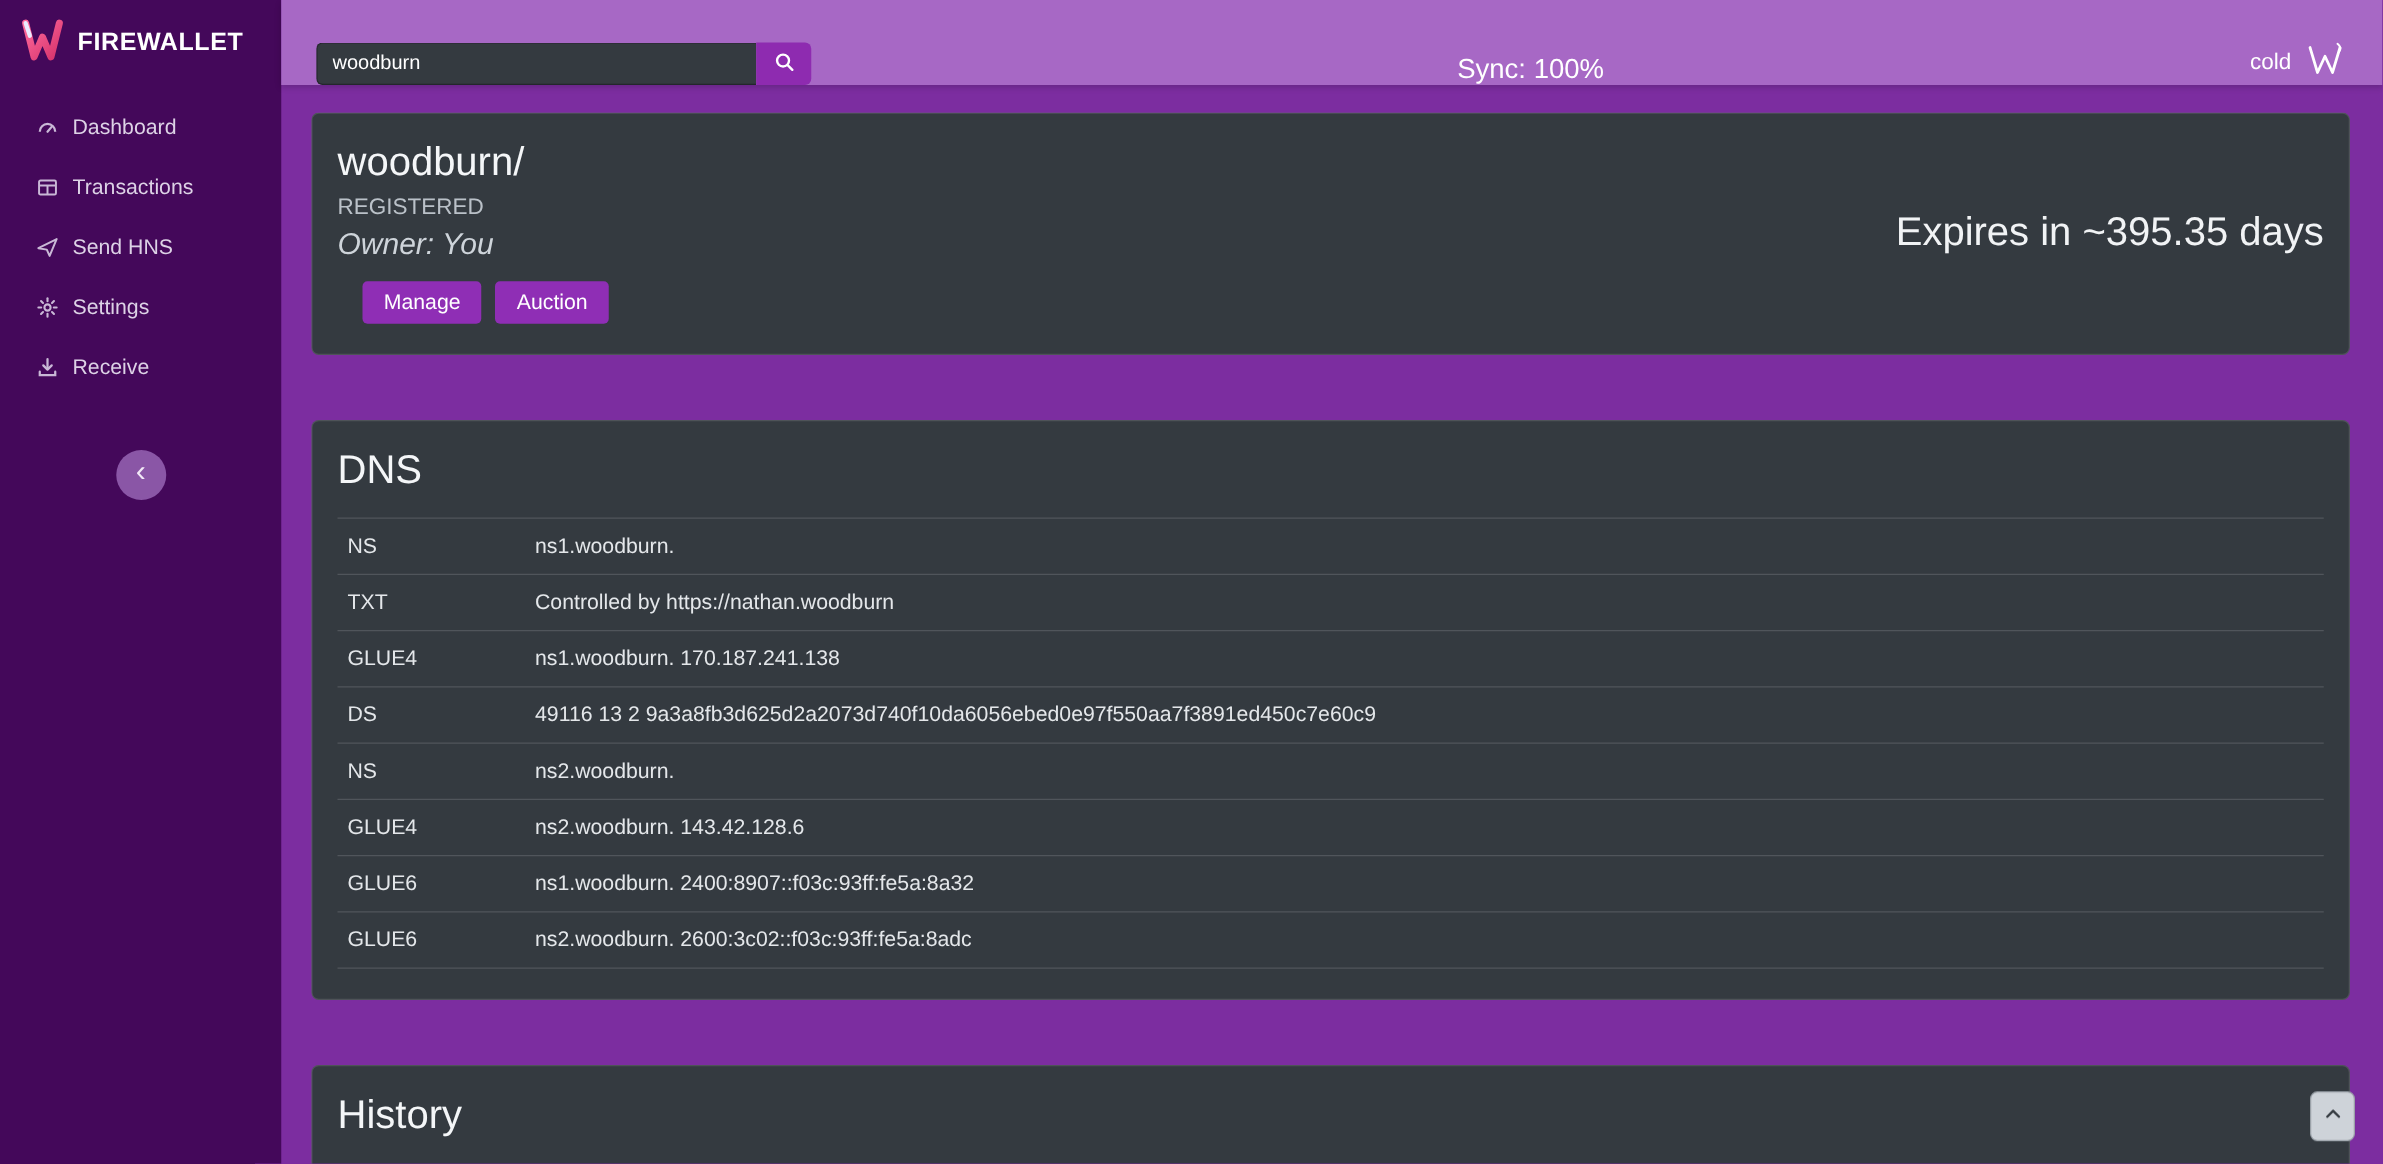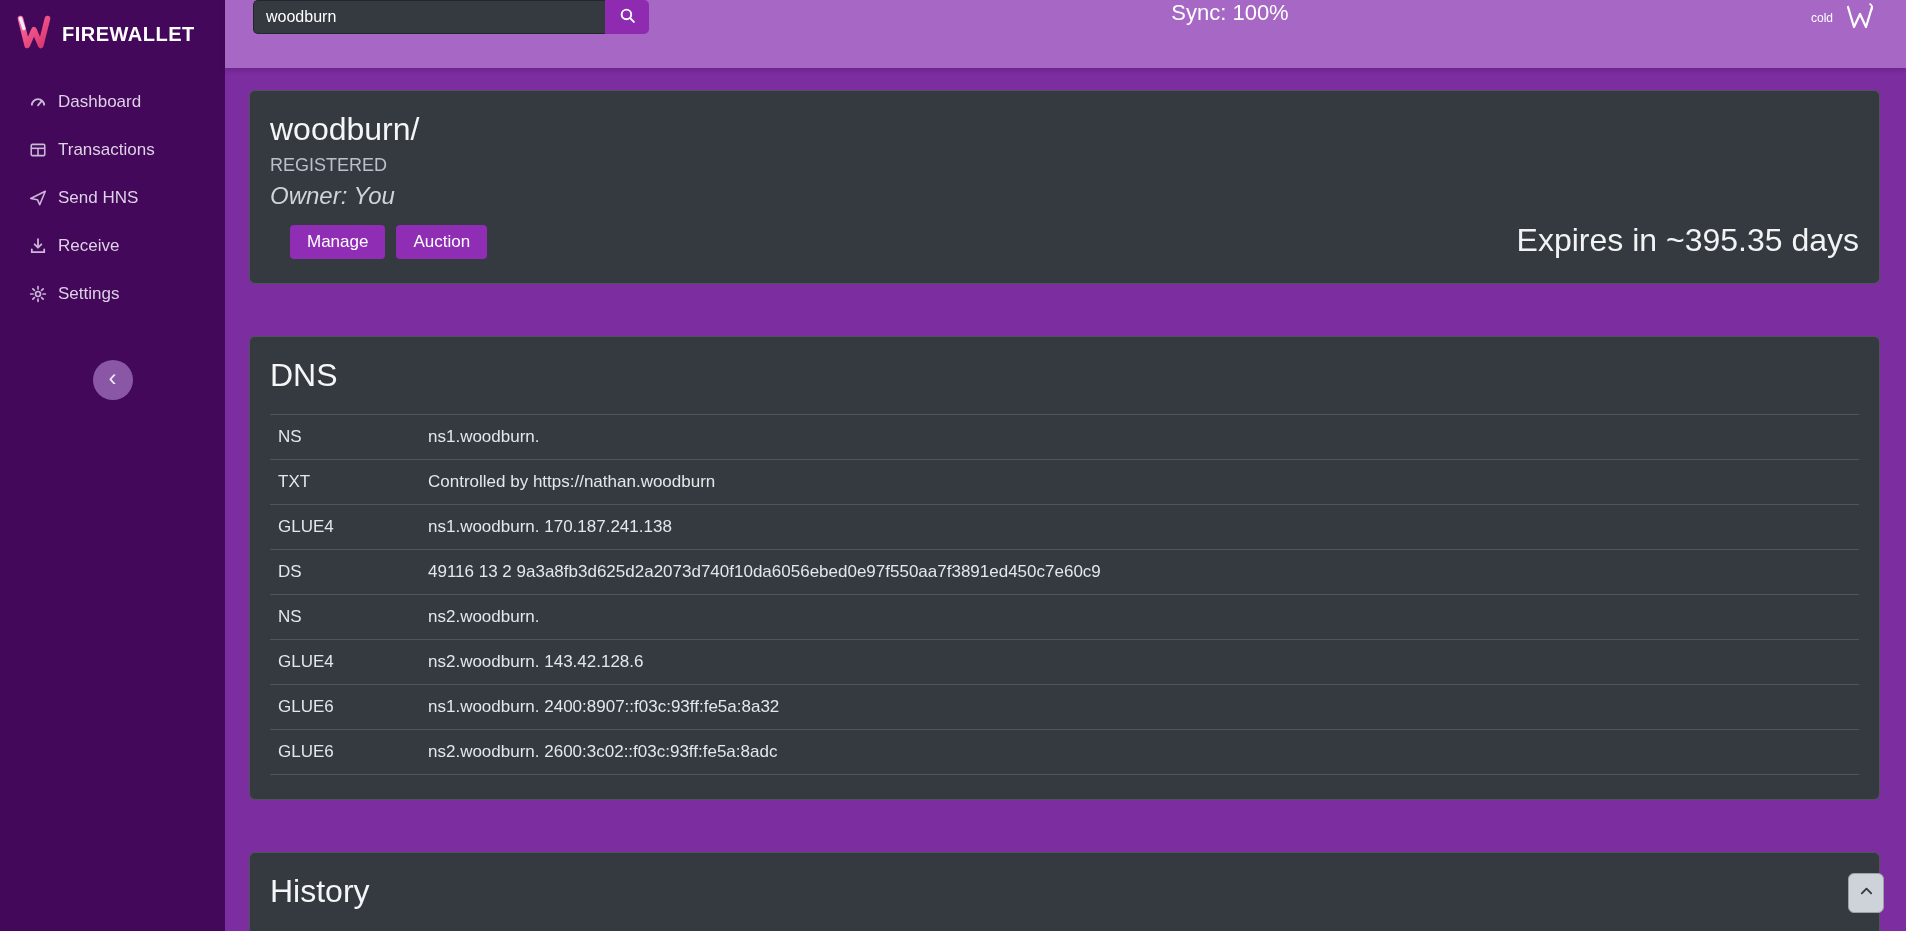--- a/index.html
+++ b/index.html
@@ -40,21 +40,21 @@
     display: flex; align-items: center; justify-content: center;
     padding-bottom: 4px;
   }
 
   
   .main { flex: 1; display: flex; flex-direction: column; min-width: 0; }
 
   .topbar {
     height: 68px; flex-shrink: 0;
     background: #a768c5;
-    display: flex; align-items: flex-start;
+    display: flex; align-items: flex-end;
     padding: 0 28px;
     box-shadow: 0 2px 5px rgba(0,0,0,.18);
   }
   .search-group { display: flex; align-items: center; }
   .search-input {
     width: 352px; height: 34px;
     background: #343a40; color: #fff;
     border: 1px solid #23272b; border-right: none;
     border-radius: 5px 0 0 5px;
     padding: 0 12px; font-size: 16px;
@@ -62,35 +62,35 @@
     outline: none;
   }
   .search-btn {
     width: 44px; height: 34px;
     border: none; border-radius: 0 5px 5px 0;
     background: #8e2bb0; color: #fff; cursor: pointer;
     display: flex; align-items: center; justify-content: center;
   }
   .sync { margin: 0 auto; font-size: 22px; color: #ffffff; }
   .wallet-mode { display: flex; align-items: center; gap: 9px; }
-  .wallet-mode-label { font-size: 12px; color: #ffffff; }
+  .wallet-mode-label { font-size: 18px; color: #ffffff; }
 
   
   .content { flex: 1; padding: 22px 26px 0 24px; overflow: hidden; }
   .card {
     background: #343a40;
     border: 1px solid rgba(255,255,255,.13);
     border-radius: 6px;
     padding: 20px 20px 24px 20px;
     margin-bottom: 52px;
   }
   .card-title { font-size: 32px; font-weight: 500; color: #f4f6f8; }
 
   
-  .name-card-inner { display: flex; justify-content: space-between; align-items: flex-end; gap: 27px; }
+  .name-card-inner { display: flex; justify-content: space-between; align-items: center; gap: 27px; }
   .name-status { margin-top: 7px; font-size: 18px; color: #bac1c8; }
   .name-owner  { margin-top: 6px; font-size: 24px; color: #ced4da; font-style: italic; }
   .name-actions { margin-top: 15px; display: flex; gap: 11px; padding-left: 20px; }
   .btn-purple {
     background: #8f2eb5; color: #fff; border: none;
     border-radius: 4px; padding: 7px 17px;
     font-size: 17px; font-family: "Liberation Sans", sans-serif;
     cursor: pointer;
   }
   .expiry { font-size: 32px; font-weight: 400; color: #f1f3f5; }
@@ -168,44 +168,44 @@
       <span class="nav-icon">
         <svg viewBox="0 0 16 16">
             <path d="M1.5 8.5 L14.5 2 L9.5 14 L7.5 9.5 Z" fill="none" stroke="currentColor" stroke-width="1.4" stroke-linejoin="round"></path>
           </svg>
       </span>
       <span>Send HNS</span>
     </div>
     <div class="nav-item">
       <span class="nav-icon">
         <svg viewBox="0 0 16 16">
-            <path d="M8 2v7" stroke="currentColor" stroke-width="1.6" stroke-linecap="round"></path>
-            <path d="M5 6.5 8 9.5 11 6.5" fill="none" stroke="currentColor" stroke-width="1.6" stroke-linecap="round" stroke-linejoin="round"></path>
-            <path d="M2.5 11v2.5h11V11" fill="none" stroke="currentColor" stroke-width="1.6" stroke-linecap="round"></path>
-          </svg>
-      </span>
-      <span>Receive</span>
-    </div>
-    <div class="nav-item">
-      <span class="nav-icon">
-        <svg viewBox="0 0 16 16">
             <circle cx="8" cy="8" r="2.2" fill="none" stroke="currentColor" stroke-width="1.5"></circle>
             <g stroke="currentColor" stroke-width="1.5" stroke-linecap="round">
               <line x1="8" y1="1.5" x2="8" y2="3.5"></line>
               <line x1="8" y1="12.5" x2="8" y2="14.5"></line>
               <line x1="1.5" y1="8" x2="3.5" y2="8"></line>
               <line x1="12.5" y1="8" x2="14.5" y2="8"></line>
               <line x1="3.4" y1="3.4" x2="4.8" y2="4.8"></line>
               <line x1="11.2" y1="11.2" x2="12.6" y2="12.6"></line>
               <line x1="12.6" y1="3.4" x2="11.2" y2="4.8"></line>
               <line x1="3.4" y1="12.6" x2="4.8" y2="11.2"></line>
             </g>
           </svg>
       </span>
       <span>Settings</span>
+    </div>
+    <div class="nav-item">
+      <span class="nav-icon">
+        <svg viewBox="0 0 16 16">
+            <path d="M8 2v7" stroke="currentColor" stroke-width="1.6" stroke-linecap="round"></path>
+            <path d="M5 6.5 8 9.5 11 6.5" fill="none" stroke="currentColor" stroke-width="1.6" stroke-linecap="round" stroke-linejoin="round"></path>
+            <path d="M2.5 11v2.5h11V11" fill="none" stroke="currentColor" stroke-width="1.6" stroke-linecap="round"></path>
+          </svg>
+      </span>
+      <span>Receive</span>
     </div>
   </nav>
 
   <button class="collapse-btn">
     <span>‹</span>
   </button>
 </aside>
 
 <div class="main">
   <header class="topbar">

